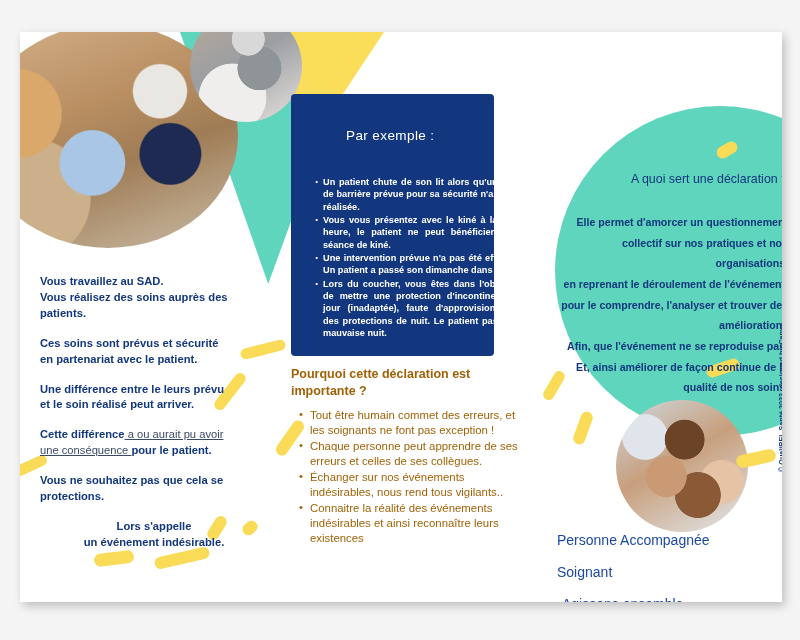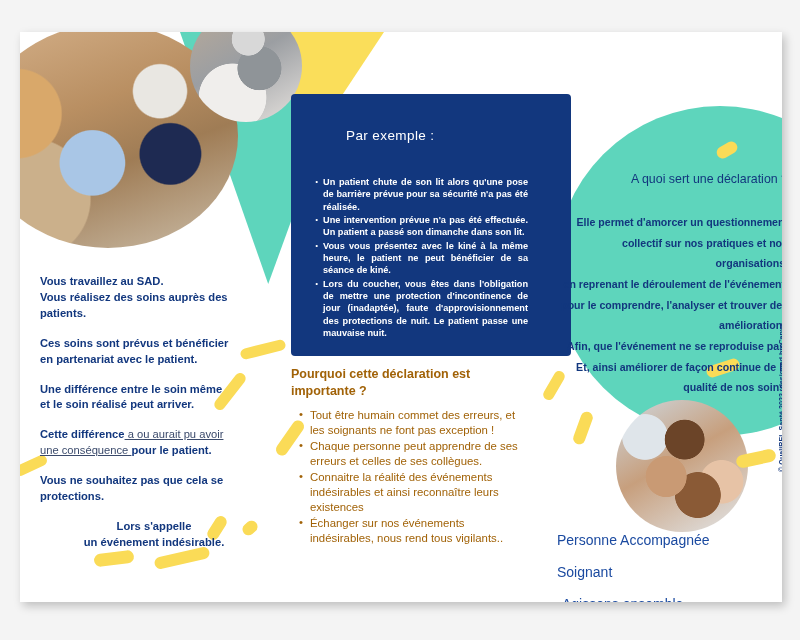--- a/index.html
+++ b/index.html
@@ -64,21 +64,21 @@
       radial-gradient(circle at 22% 28%, #dfe5ea 0 16%, rgba(223,229,234,0) 16.6%),
       radial-gradient(circle at 80% 62%, #e7c3a6 0 16%, rgba(231,195,166,0) 16.6%),
       linear-gradient(150deg,#cfd8e0 0%,#c79f7d 45%,#e3e7ea 100%);
   }
 
   
   .stroke{position:absolute;background:#fadb57;border-radius:40px;}
 
   
   .navy-box{
-    position:absolute;left:271px;top:62px;width:280px;height:262px;
+    position:absolute;left:271px;top:62px;width:203px;height:262px;
     background:#12377e;border-radius:4px;
   }
   .navy-title{
     position:absolute;left:55px;top:34px;
     color:#ffffff;font-size:13.5px;letter-spacing:.4px;
   }
   .navy-list{
     position:absolute;left:11px;top:70px;width:214px;
     margin:12px;padding:0;list-style:none;
     color:#ffffff;font-size:9.2px;font-weight:bold;line-height:1.34;
@@ -157,58 +157,58 @@
     <div class="stroke" style="left:716px;top:420px;width:40px;height:13px;transform:rotate(-12deg);"></div>
     <div class="stroke" style="left:696px;top:112px;width:22px;height:12px;transform:rotate(-30deg);"></div>
 
     <div class="left-col">
       <p>
         <span>Vous travaillez au SAD.</span><br>
         <span>Vous réalisez des soins auprès des</span><br>
         <span>patients.</span>
       </p>
       <p>
-        <span>Ces soins sont prévus et bénéficier</span><br>
+        <span>Ces soins sont prévus et sécurité</span><br>
         <span>en partenariat avec le patient.</span>
       </p>
       <p>
-        <span>Une différence entre le soin même</span><br>
+        <span>Une différence entre le leurs prévu</span><br>
         <span>et le soin réalisé peut arriver.</span>
       </p>
       <p>
         <span>Cette différence</span><span class="reg"> a ou aurait pu avoir</span><br>
         <span class="reg">une conséquence </span><span>pour le patient.</span>
       </p>
       <p>
         <span>Vous ne souhaitez pas que cela se</span><br>
         <span>protections.</span>
       </p>
       <p class="center">
         <span>Lors s'appelle</span><br>
         <span>un événement indésirable.</span>
       </p>
     </div>
 
     <div class="navy-box">
       <div class="navy-title">Par exemple  :</div>
       <ul class="navy-list">
         <li>Un patient chute de son lit alors qu'une pose de barrière prévue pour sa sécurité n'a pas été réalisée.</li>
+        <li>Vous vous présentez avec le kiné à la même heure, le patient ne peut bénéficier de sa séance de kiné.</li>
         <li>Une intervention prévue n'a pas été effectuée. Un patient a passé son dimanche dans son lit.</li>
-        <li>Vous vous présentez avec le kiné à la même heure, le patient ne peut bénéficier de sa séance de kiné.</li>
         <li>Lors du coucher, vous êtes dans l'obligation de mettre une protection d'incontinence de jour (inadaptée), faute d'approvisionnement des protections de nuit. Le patient passe une mauvaise nuit.</li>
       </ul>
     </div>
 
     <div class="mid-col">
       <p class="mid-title">Pourquoi cette déclaration est importante ?</p>
       <ul class="mid-list">
         <li>Tout être humain commet des erreurs, et les soignants ne font pas exception !</li>
         <li>Chaque personne peut apprendre de ses erreurs et celles de ses collègues.</li>
+        <li>Échanger sur nos événements indésirables, nous rend tous vigilants..</li>
         <li>Connaitre la réalité des événements indésirables et ainsi reconnaître leurs existences</li>
-        <li>Échanger sur nos événements indésirables, nous rend tous vigilants..</li>
       </ul>
     </div>
 
     <div class="teal-title">A quoi sert une déclaration ?</div>
     <div class="teal-body">
       <div>Elle permet d'amorcer un questionnement</div>
       <div>collectif sur nos pratiques et nos</div>
       <div>organisations,</div>
       <div>en reprenant le déroulement de l'événement,</div>
       <div>pour le comprendre, l'analyser et trouver des</div>

